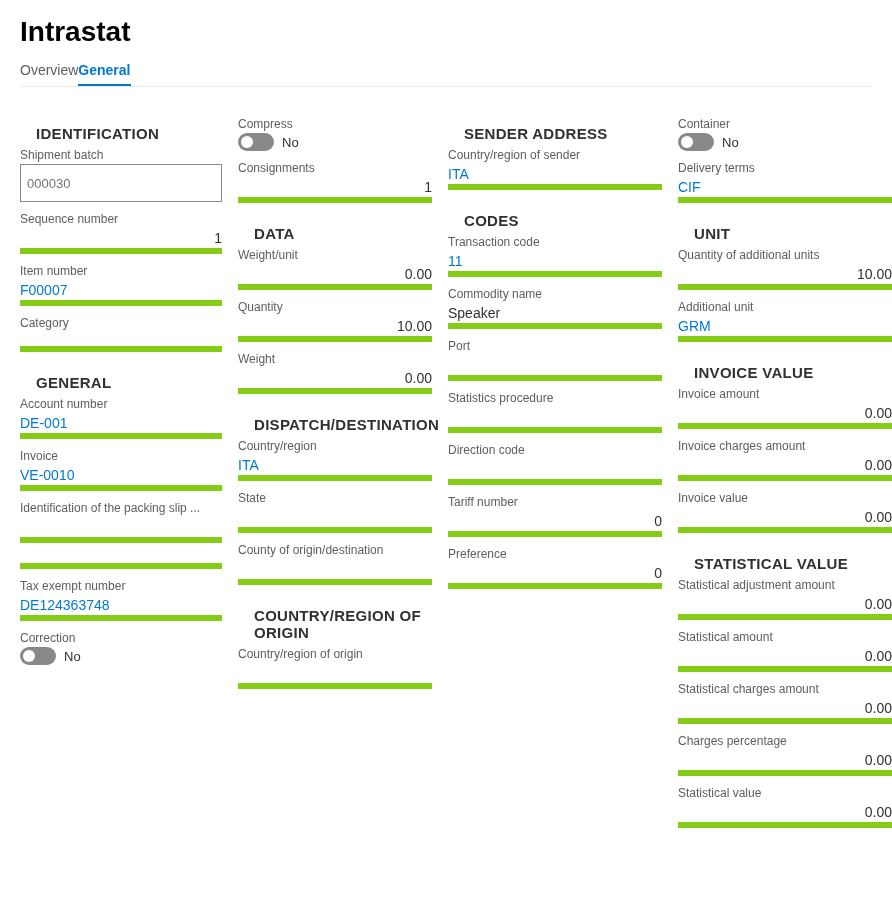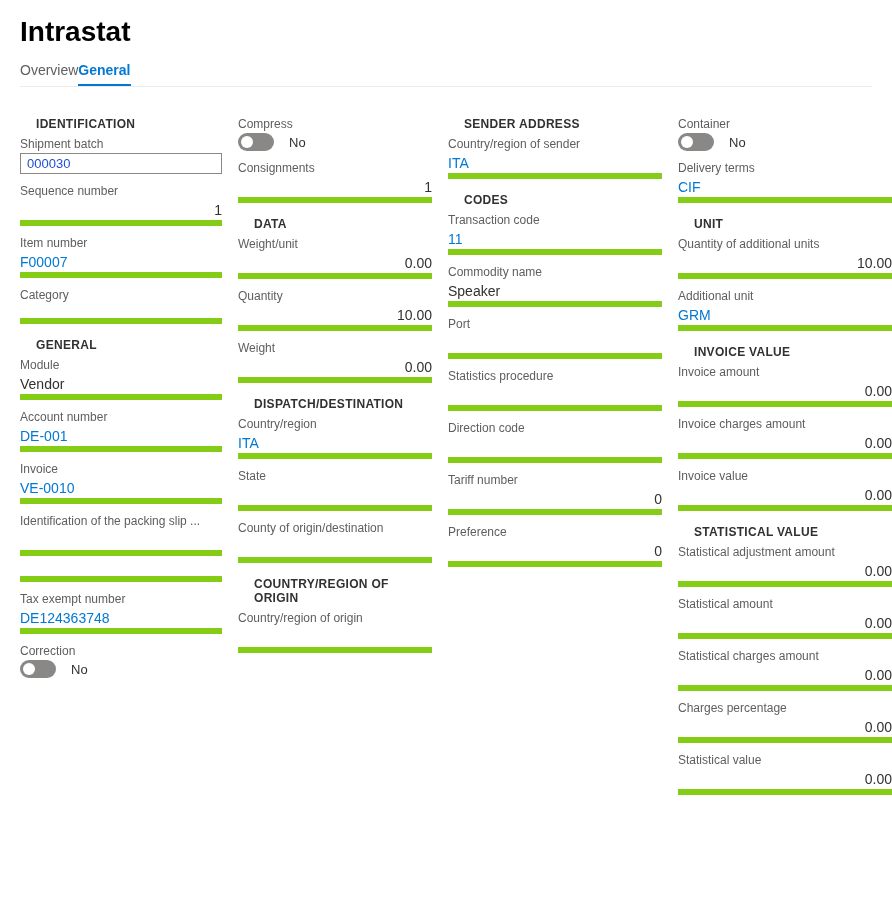--- a/index.html
+++ b/index.html
@@ -37,24 +37,24 @@
       display: grid;
       grid-template-columns: 210px 210px 230px 230px;
       gap: 0;
       align-items: start;
     }
     .col {
       padding: 0 8px;
     }
     .col:first-child { padding-left: 0; }
     .section-title {
-      font-size: 12px;
+      font-size: 15px;
       font-weight: 700;
       color: #323130;
-      margin-top: 14px;
+      margin-top: 22px;
       margin-bottom: 6px;
       text-transform: uppercase;
       letter-spacing: 0.3px;
       padding-left: 16px;
     }
     .field {
       margin-bottom: 10px;
     }
     .field-label {
       font-size: 12px;
@@ -72,21 +72,21 @@
     .field-value.link {
       color: #0078d4;
       cursor: pointer;
     }
     .field-value.right {
       text-align: right;
     }
     .toggle-row {
       display: flex;
       align-items: center;
-      gap: 15px;
+      gap: 8px;
       margin-bottom: 10px;
     }
     .toggle {
       width: 36px;
       height: 18px;
       background: #8a8886;
       border-radius: 10px;
       position: relative;
       cursor: pointer;
       flex-shrink: 0;
@@ -103,23 +103,23 @@
     }
     .toggle-label {
       font-size: 13px;
       color: #323130;
     }
     .input-box {
       border: 1px solid #8a8886;
       padding: 0 6px;
       font-size: 13px;
       width: 100%;
-      color: #1d4ed8;
+      color: #737373;
       outline: none;
-      height: 21px;
+      height: 38px;
     }
   </style>
 </head>
 <body>
 
 <h1>Intrastat</h1>
 
 <div class="tabs">
   <div class="tab">Overview</div>
   <div class="tab active">General</div>
@@ -145,24 +145,20 @@
       <span class="field-value link">F00007</span>
     </div>
 
     <div class="field">
       <div class="field-label">Category</div>
       <span class="field-value"></span>
     </div>
 
     <div class="section-title">GENERAL</div>
 
-    <div class="field">
-      <div class="field-label">Module</div>
-      <span class="field-value">Vendor</span>
-    </div>
 
     <div class="field">
       <div class="field-label">Account number</div>
       <span class="field-value link">DE-001</span>
     </div>
 
     <div class="field">
       <div class="field-label">Invoice</div>
       <span class="field-value link">VE-0010</span>
     </div>

